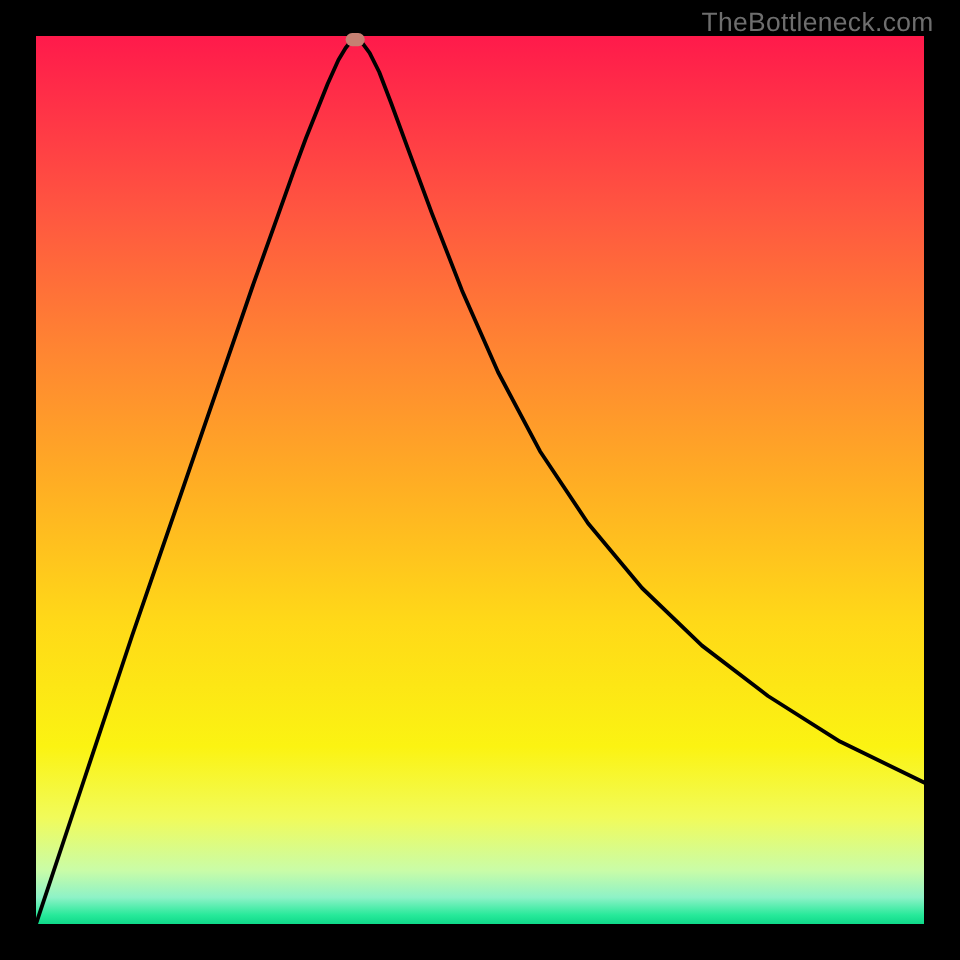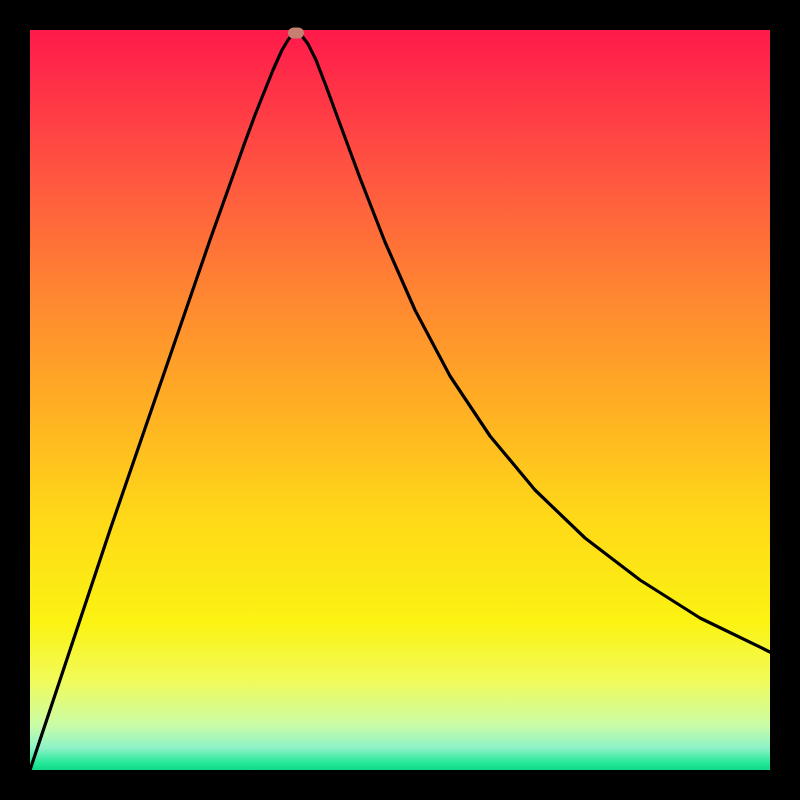--- a/index.html
+++ b/index.html
@@ -68,20 +68,21 @@
     border-radius: 6px;
     z-index: 4;
     transform: translate(-50%, -50%);
   }
 </style>
 </head>
 <body>
 
 <div class="frame">
 
+  <div class="watermark">TheBottleneck.com</div>
 
   <div class="plot-bg"></div>
 
   <svg class="curve-svg" viewBox="0 0 740 740" preserveAspectRatio="none">
     <path id="curve-path" fill="none" stroke="#000000" stroke-width="3.2" stroke-linejoin="round" stroke-linecap="round" d="M0.0 740.0 L20.0 680.0 L40.0 620.0 L60.0 560.0 L80.0 500.0 L100.0 442.0 L120.0 384.0 L140.0 326.0 L160.0 268.0 L180.0 210.0 L200.0 154.0 L215.0 112.0 L225.0 85.0 L235.0 60.0 L243.0 40.0 L252.0 20.0 L258.0 10.0 L262.0 5.0 L266.0 3.0 L272.0 6.0 L278.0 14.0 L286.0 30.0 L296.0 56.0 L310.0 94.0 L330.0 148.0 L355.0 212.0 L385.0 280.0 L420.0 346.0 L460.0 406.0 L505.0 460.0 L555.0 508.0 L610.0 550.0 L670.0 588.0 L740.0 622.0"></path>
   </svg>
 
   <div class="marker" id="marker" style="left: 296px; top: 33px; background: rgb(197, 128, 114);"></div>
 
 </div>

